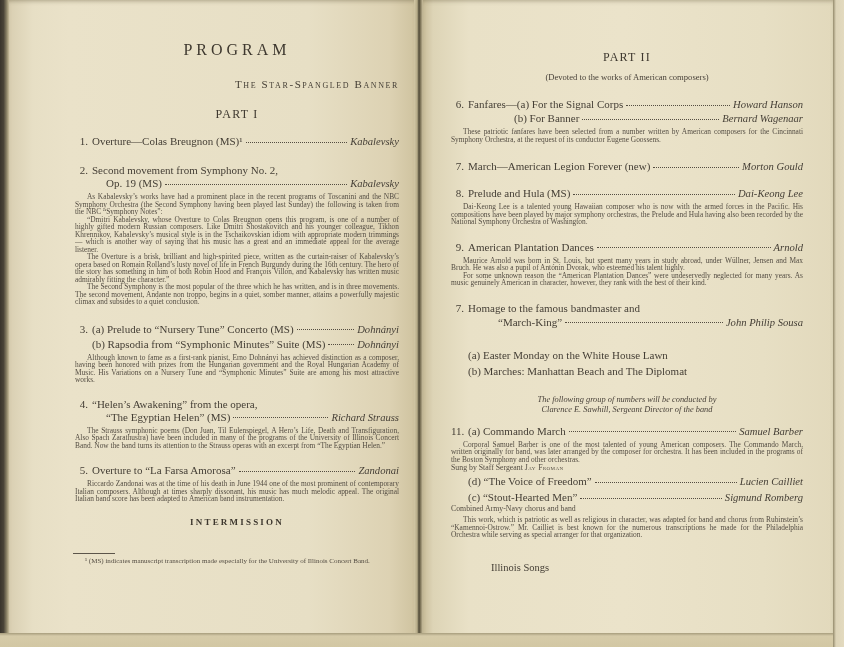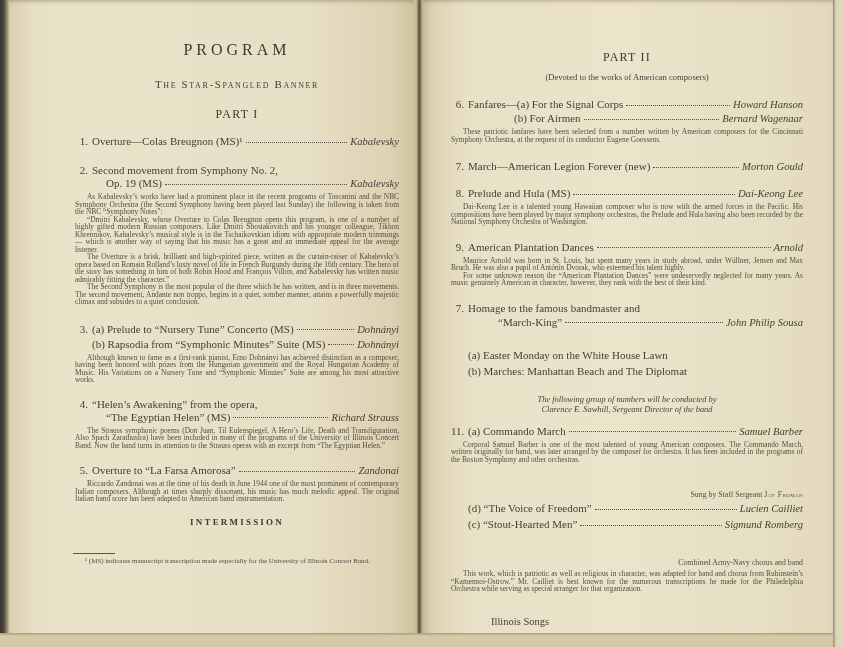--- a/index.html
+++ b/index.html
@@ -25,35 +25,35 @@
     background-color:#e7dfc5;
     padding:41px 16px 0 66px;
     box-shadow:inset 0 3px 4px -2px rgba(120,110,80,.55);}
   .page-right{left:423px;width:410px;
     background:linear-gradient(90deg,#c9bd9a 0,#ddd4b6 10px,#e9e1c7 46px,#ebe3ca 200px,#e7dfc4 340px,#e2d9bc 410px);
     background-color:#e9e1c7;
     padding:50px 30px 0 28px;
     box-shadow:inset 0 3px 4px -2px rgba(120,110,80,.5);}
   
   .big-title{text-align:center;font-size:16px;letter-spacing:4px;color:#3e382f;}
-  .anthem{text-align:center;font-variant:small-caps;font-size:11px;letter-spacing:1.6px;margin-top:19px;color:#443e35;}
+  .anthem{text-align:right;font-variant:small-caps;font-size:11px;letter-spacing:1.6px;margin-top:19px;color:#443e35;}
   .part{text-align:center;font-size:12px;letter-spacing:1.2px;margin-top:17px;color:#3e382f;}
   .part-sub{text-align:center;font-size:8.6px;margin-top:7px;color:#49423a;}
   .row{display:flex;align-items:baseline;font-size:11px;line-height:13px;color:#443e35;}
   .row .num{flex:none;width:17px;text-align:right;padding-right:4px;box-sizing:border-box;}
   .row .t{flex:none;white-space:nowrap;}
   .dots{flex:1;margin:0 3px;border-bottom:1.7px dotted #544d41;position:relative;top:-2.5px;min-width:12px;}
   .comp{flex:none;font-style:italic;white-space:nowrap;font-size:10.6px;}
   .cont{padding-left:17px;}
   .ind1{padding-left:14px;}
   .ind2{padding-left:30px;}
   .ind3{padding-left:46px;}
   .note{font-size:7.4px;line-height:7.5px;text-align:justify;color:#544d43;margin-top:3px;}
   .note p{margin:0;text-indent:12px;}
-  .center-sm{text-align:right;font-size:7.8px;color:#544d43;margin-top:27px;}
+  .center-sm{text-align:left;font-size:7.8px;color:#544d43;}
   .smallcaps{font-variant:small-caps;letter-spacing:.4px;}
   .conductor{text-align:center;font-style:italic;font-size:8.4px;line-height:10px;color:#49423a;}
   .intermission{text-align:center;font-size:9px;letter-spacing:2.2px;color:#3e382f;font-weight:bold;}
   .footrule{width:42px;border-top:1px solid #5c554a;margin:0 0 4px -2px;}
   .footnote{font-size:7px;line-height:7.6px;color:#544d43;text-align:justify;}
   .footnote .fn-first{text-indent:10px;display:block;}
   .footer-line{font-size:10.5px;color:#443e35;}
 </style>
 </head>
 <body>
@@ -149,21 +149,21 @@
     <div class="part-sub">(Devoted to the works of American composers)</div>
 
     <div style="margin-top:16px">
       <div class="row">
         <span class="num">6.</span>
         <span class="t">Fanfares—(a)  For the Signal Corps</span>
         <span class="dots"></span>
         <span class="comp">Howard Hanson</span>
       </div>
       <div class="row cont" style="margin-top:1px">
-        <span class="t ind3">(b)  For Airmen</span>
+        <span class="t ind3">(b)  For Banner</span>
         <span class="dots"></span>
         <span class="comp">Bernard Wagenaar</span>
       </div>
       <div class="note">
         <p>These patriotic fanfares have been selected from a number written by American composers for the Cincinnati Symphony Orchestra, at the request of its conductor Eugene Goossens.</p>
       </div>
     </div>
 
     <div class="row" style="margin-top:17px">
       <span class="num">7.</span>

